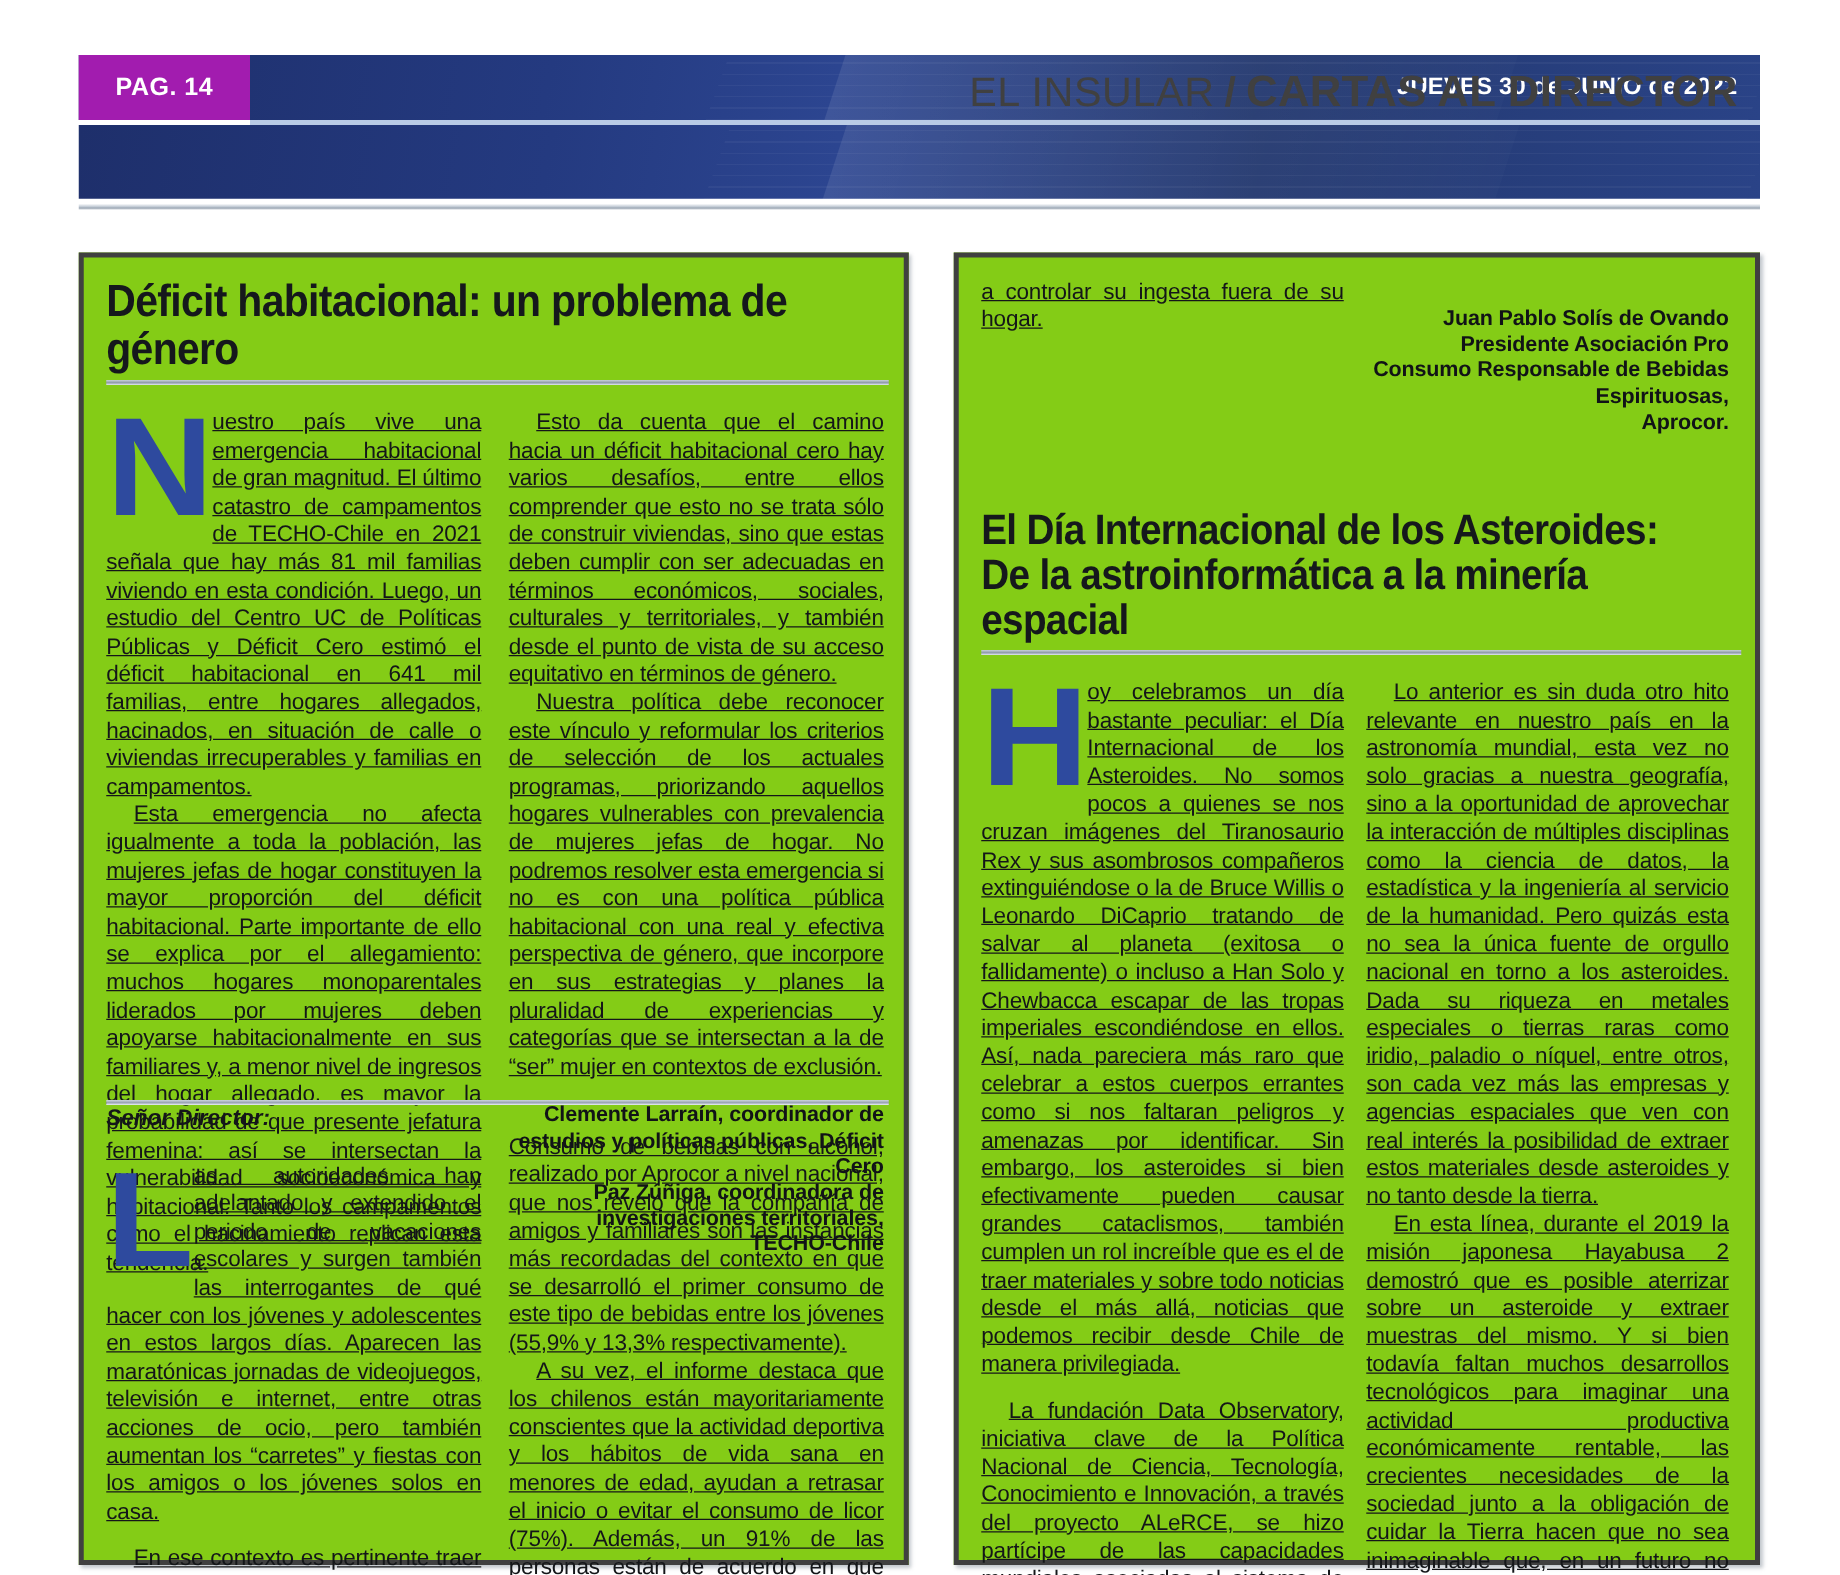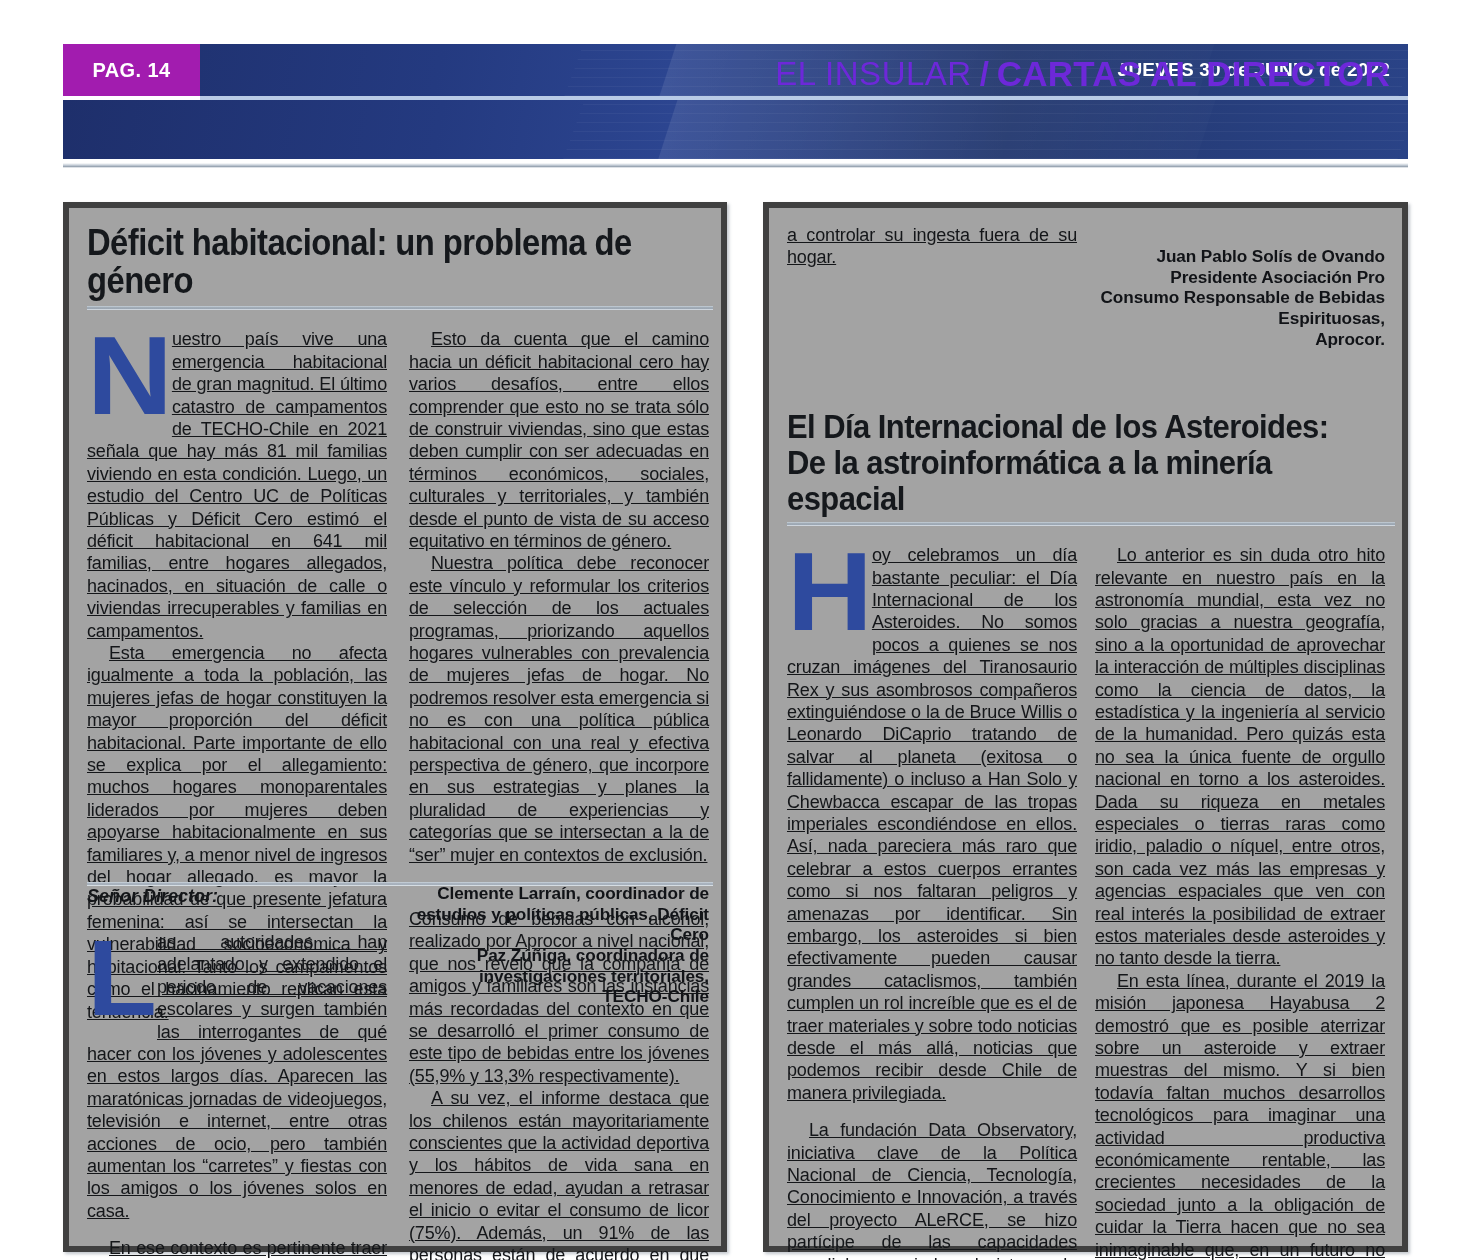--- a/index.html
+++ b/index.html
@@ -82,21 +82,21 @@
     letter-spacing: 0.2px;
     z-index: 3;
   }
   .mast-title {
     position: absolute;
     right: 18px;
     top: 0;
     height: 59px;
     display: flex;
     align-items: center;
-    color: #6d28d9;
+    color: #404040;
     z-index: 3;
     white-space: nowrap;
   }
   .mast-title .light {
     font-size: 33px;
     font-weight: 400;
     letter-spacing: 0.5px;
   }
   .mast-title .slash {
     font-size: 33px;
@@ -130,22 +130,22 @@
     position: absolute;
     left: 63px;
     top: 202px;
     width: 1345px;
     height: 1050px;
   }
   .colwrap {
     position: absolute;
     top: 0;
     height: 1050px;
-    background: #a3a3a3;
-    border: 6px solid #404040;
+    background: #84cc16;
+    border: 4px solid #404040;
     box-sizing: border-box;
     box-shadow: 2px 2px 3px rgba(120,130,145,0.45);
   }
   .colwrap.left  { left: 0;   width: 664px; }
   .colwrap.right { left: 700px; width: 645px; }
 
   
   .article { position: absolute; }
 
   .headline {

